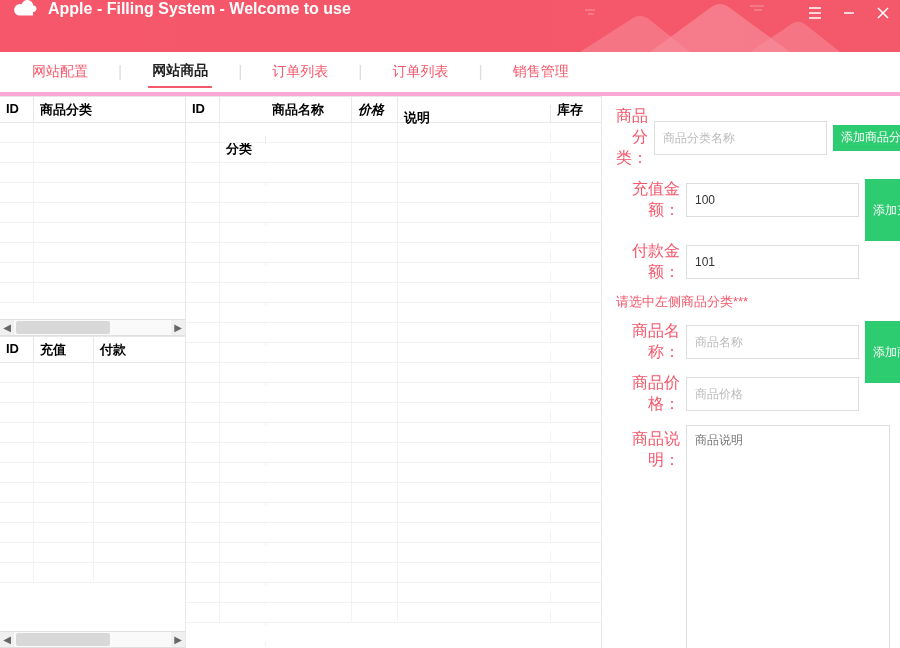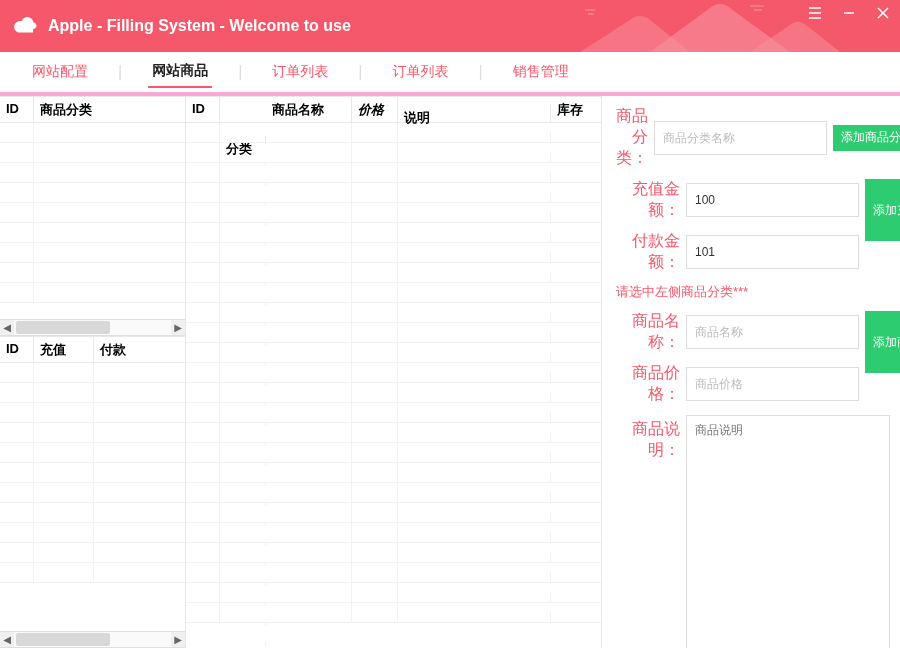--- a/index.html
+++ b/index.html
@@ -1,18 +1,18 @@
 <!DOCTYPE html>
 <html><head>
 <meta charset="utf-8">
 <style>
 * { margin: 0; padding: 0; box-sizing: border-box; font-family: "Microsoft YaHei", sans-serif; }
 body { width: 900px; height: 648px; background: #fff; overflow: hidden; }
 
-.titlebar { height: 52px; background: linear-gradient(90deg, #f6576a 0%, #f4586b 100%); display: flex; align-items: center; padding: 0 14px; position: relative; overflow: hidden; }
+.titlebar { height: 52px; background: linear-gradient(90deg, #f6576a 0%, #f4586b 100%); display: flex; padding: 0 14px; position: relative; overflow: hidden; }
 .titlebar .cloud-icon { width: 24px; height: 18px; margin-right: 10px; position: relative; }
 .titlebar .cloud-icon svg { fill: #fff; }
 .titlebar .title { color: #fff; font-size: 16px; font-weight: 600; }
 .win-controls { position: absolute; right: 0; top: 0; display: flex; gap: 0; height: 26px; align-items: center; }
 .win-btn { width: 34px; height: 26px; display: flex; align-items: center; justify-content: center; color: #fff; cursor: pointer; font-size: 14px; }
 .mountains { position: absolute; right: 60px; bottom: 0; width: 260px; height: 52px; opacity: 0.35; }
 
 .tabs { height: 44px; display: flex; align-items: center; gap: 0; padding: 0 28px; background: #fff; border-bottom: 4px solid #f9a8d4; }
 .tab { color: #f6576a; font-size: 14px; padding: 6px 4px; cursor: pointer; }
 .tab.active { color: #222; font-weight: 700; border-bottom: 2px solid #f6576a; }
@@ -456,21 +456,21 @@
   <div class="right-col">
 
     <div class="form-row">
       <label>商品分类：</label>
       <input type="text" placeholder="商品分类名称" style="">
       <button class="btn-green">添加商品分类</button>
     </div>
 
     <div class="form-group">
       <div class="inputs">
-        <div class="form-row" style="margin-bottom:0">
+        <div class="form-row" style="margin-bottom:10px">
           <label>充值金额：</label>
           <input type="text" value="100" style="">
         </div>
         <div class="form-row" style="margin-bottom:0">
           <label>付款金额：</label>
           <input type="text" value="101" style="">
         </div>
       </div>
       <button class="btn-green tall">添加充值列表</button>
     </div>

